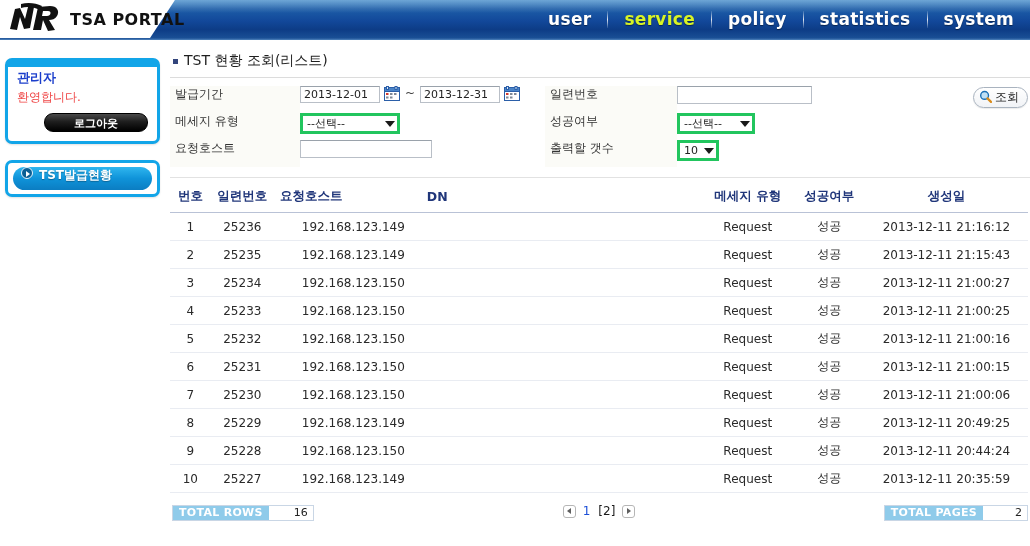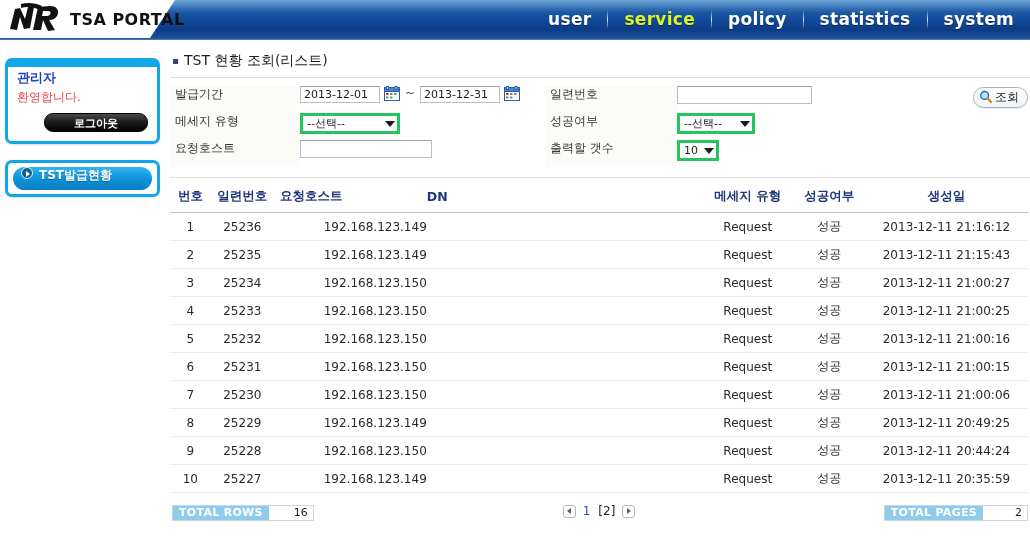--- a/index.html
+++ b/index.html
@@ -291,21 +291,21 @@
   }
   table.grid td {
     font-size: 12px;
     color: #2a2a2a;
     padding: 5px 0;
     border-bottom: 1px solid #e9ecf2;
     white-space: nowrap;
   }
   .c-no     { width: 40px;  text-align: center; }
   .c-serial { width: 62px;  text-align: center; color: #4a4a4a; }
-  .c-host   { width: 150px; text-align: right; padding-left: 6px !important; }
+  .c-host   { width: 150px; text-align: center; padding-left: 6px !important; }
   .c-dn     { width: 270px; text-align: left; }
   .c-type   { width: 90px;  text-align: center; }
   .c-succ   { width: 70px;  text-align: center; }
   .c-date   { width: 160px; text-align: center; }
 
   
   .footer {
     position: relative;
     margin-top: 12px;
     height: 20px;

